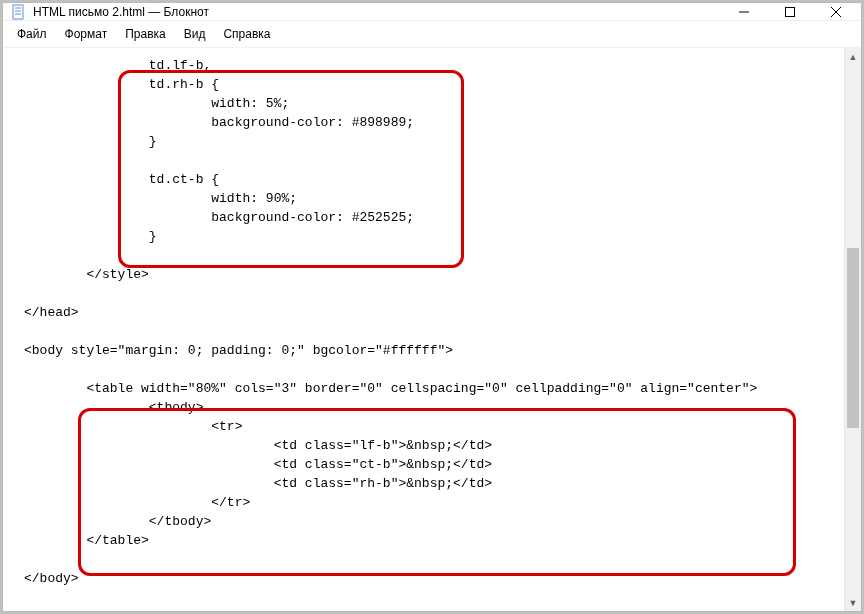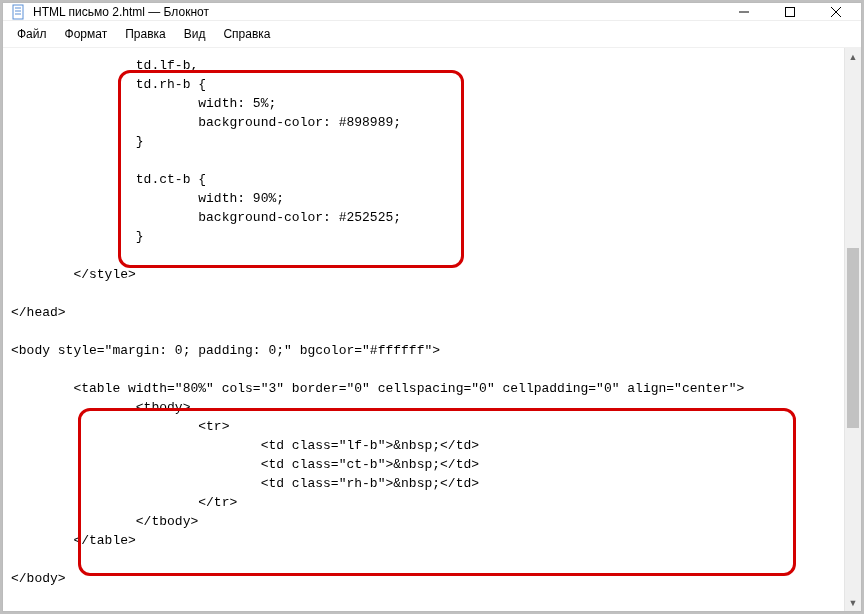--- a/index.html
+++ b/index.html
@@ -68,21 +68,21 @@
 }
 .editor-wrap {
   flex: 1;
   position: relative;
   background: #ffffff;
   overflow: hidden;
 }
 .editor {
   position: absolute;
   inset: 0;
-  padding: 8px 8px 8px 8px;
+  padding: 8px 8px 8px 21px;
   font-family: Consolas, "Courier New", monospace;
   font-size: 13px;
   line-height: 19px;
   white-space: pre;
   color: #000;
   overflow: hidden;
 }
 .scrollbar-v {
   position: absolute;
   right: 0;

